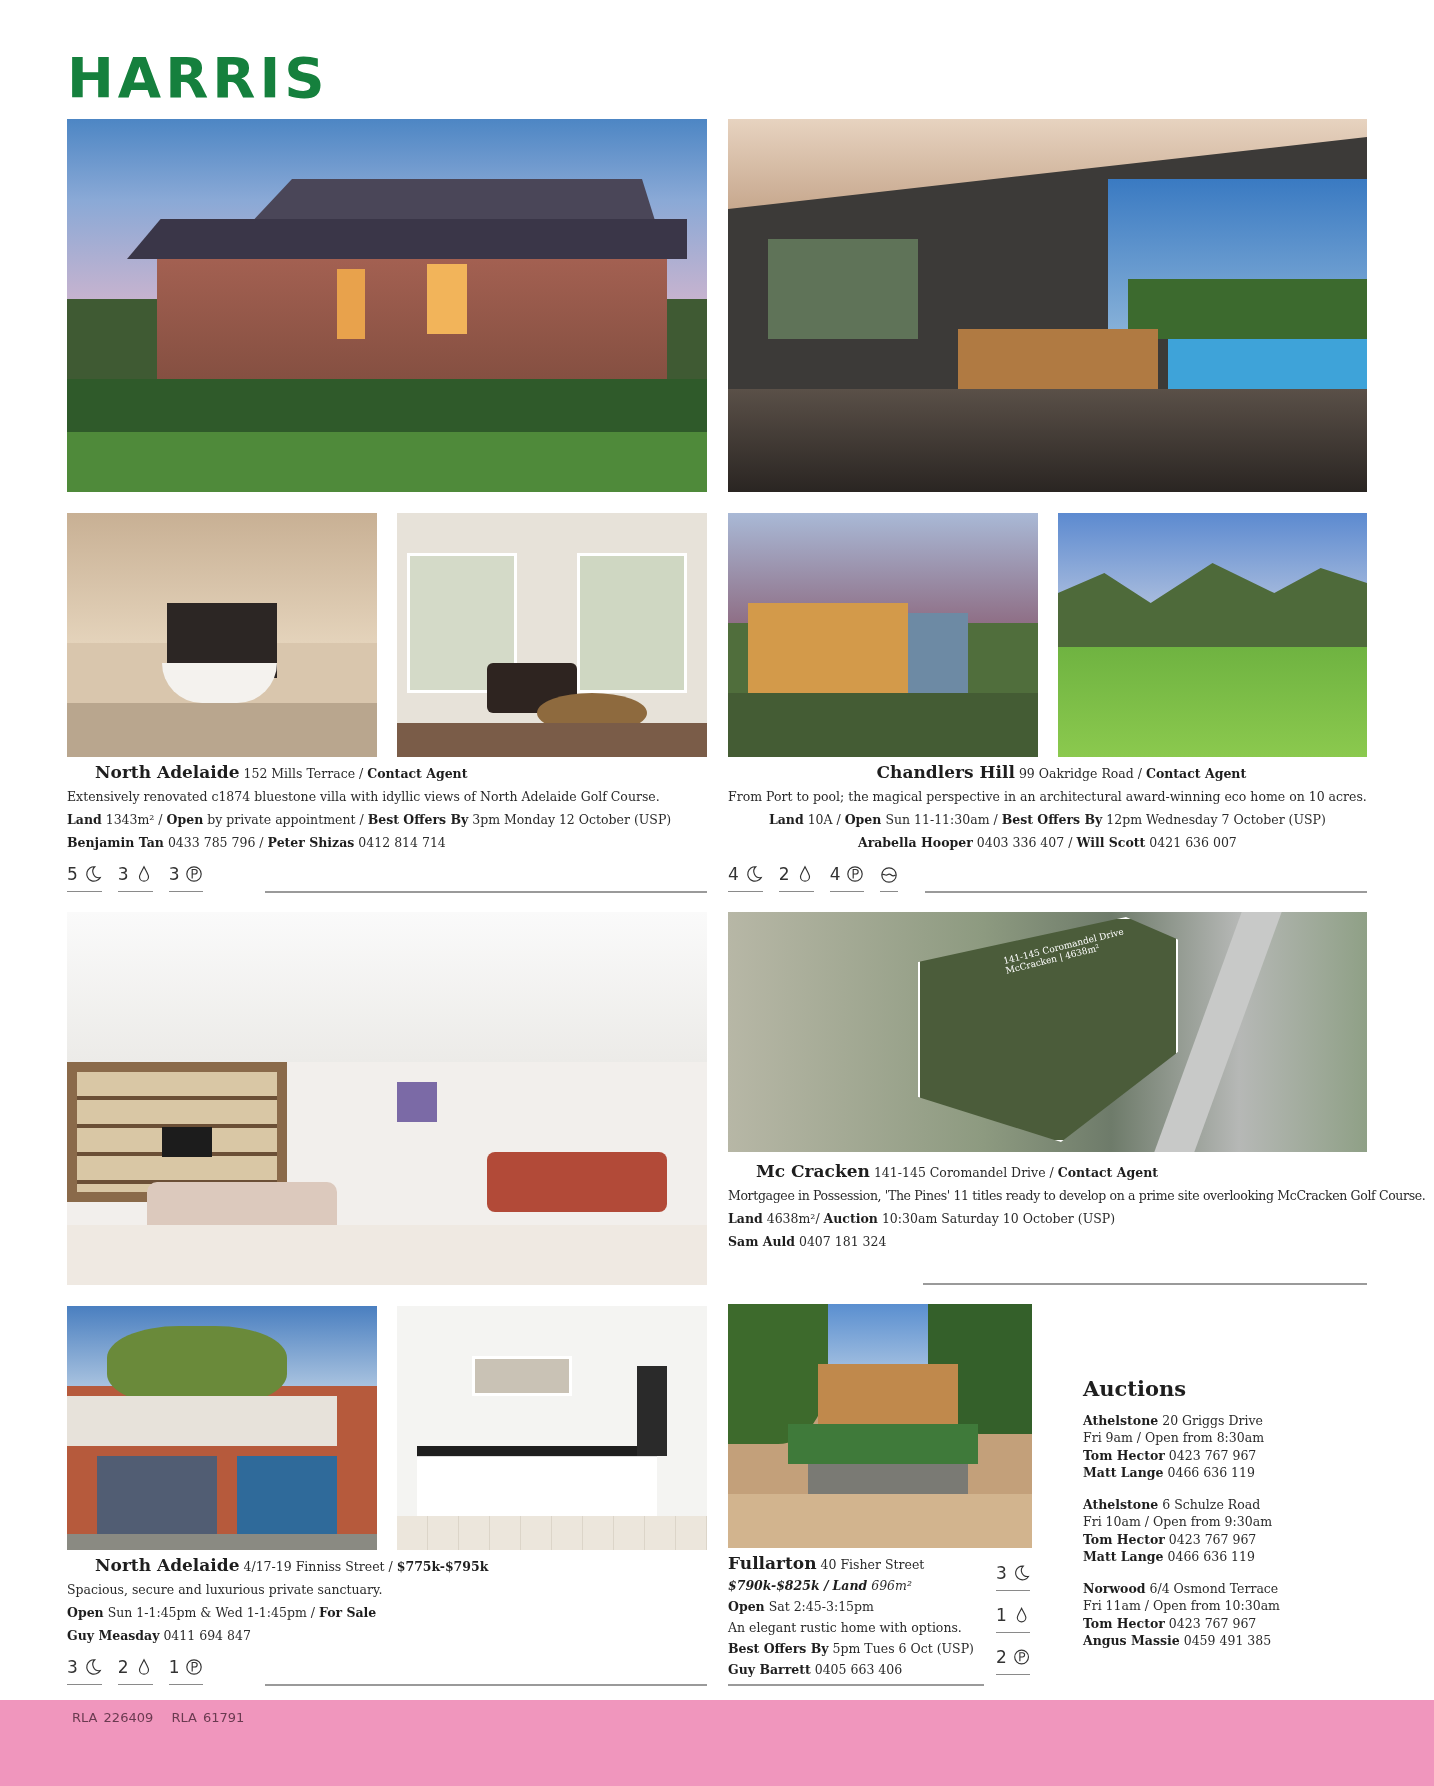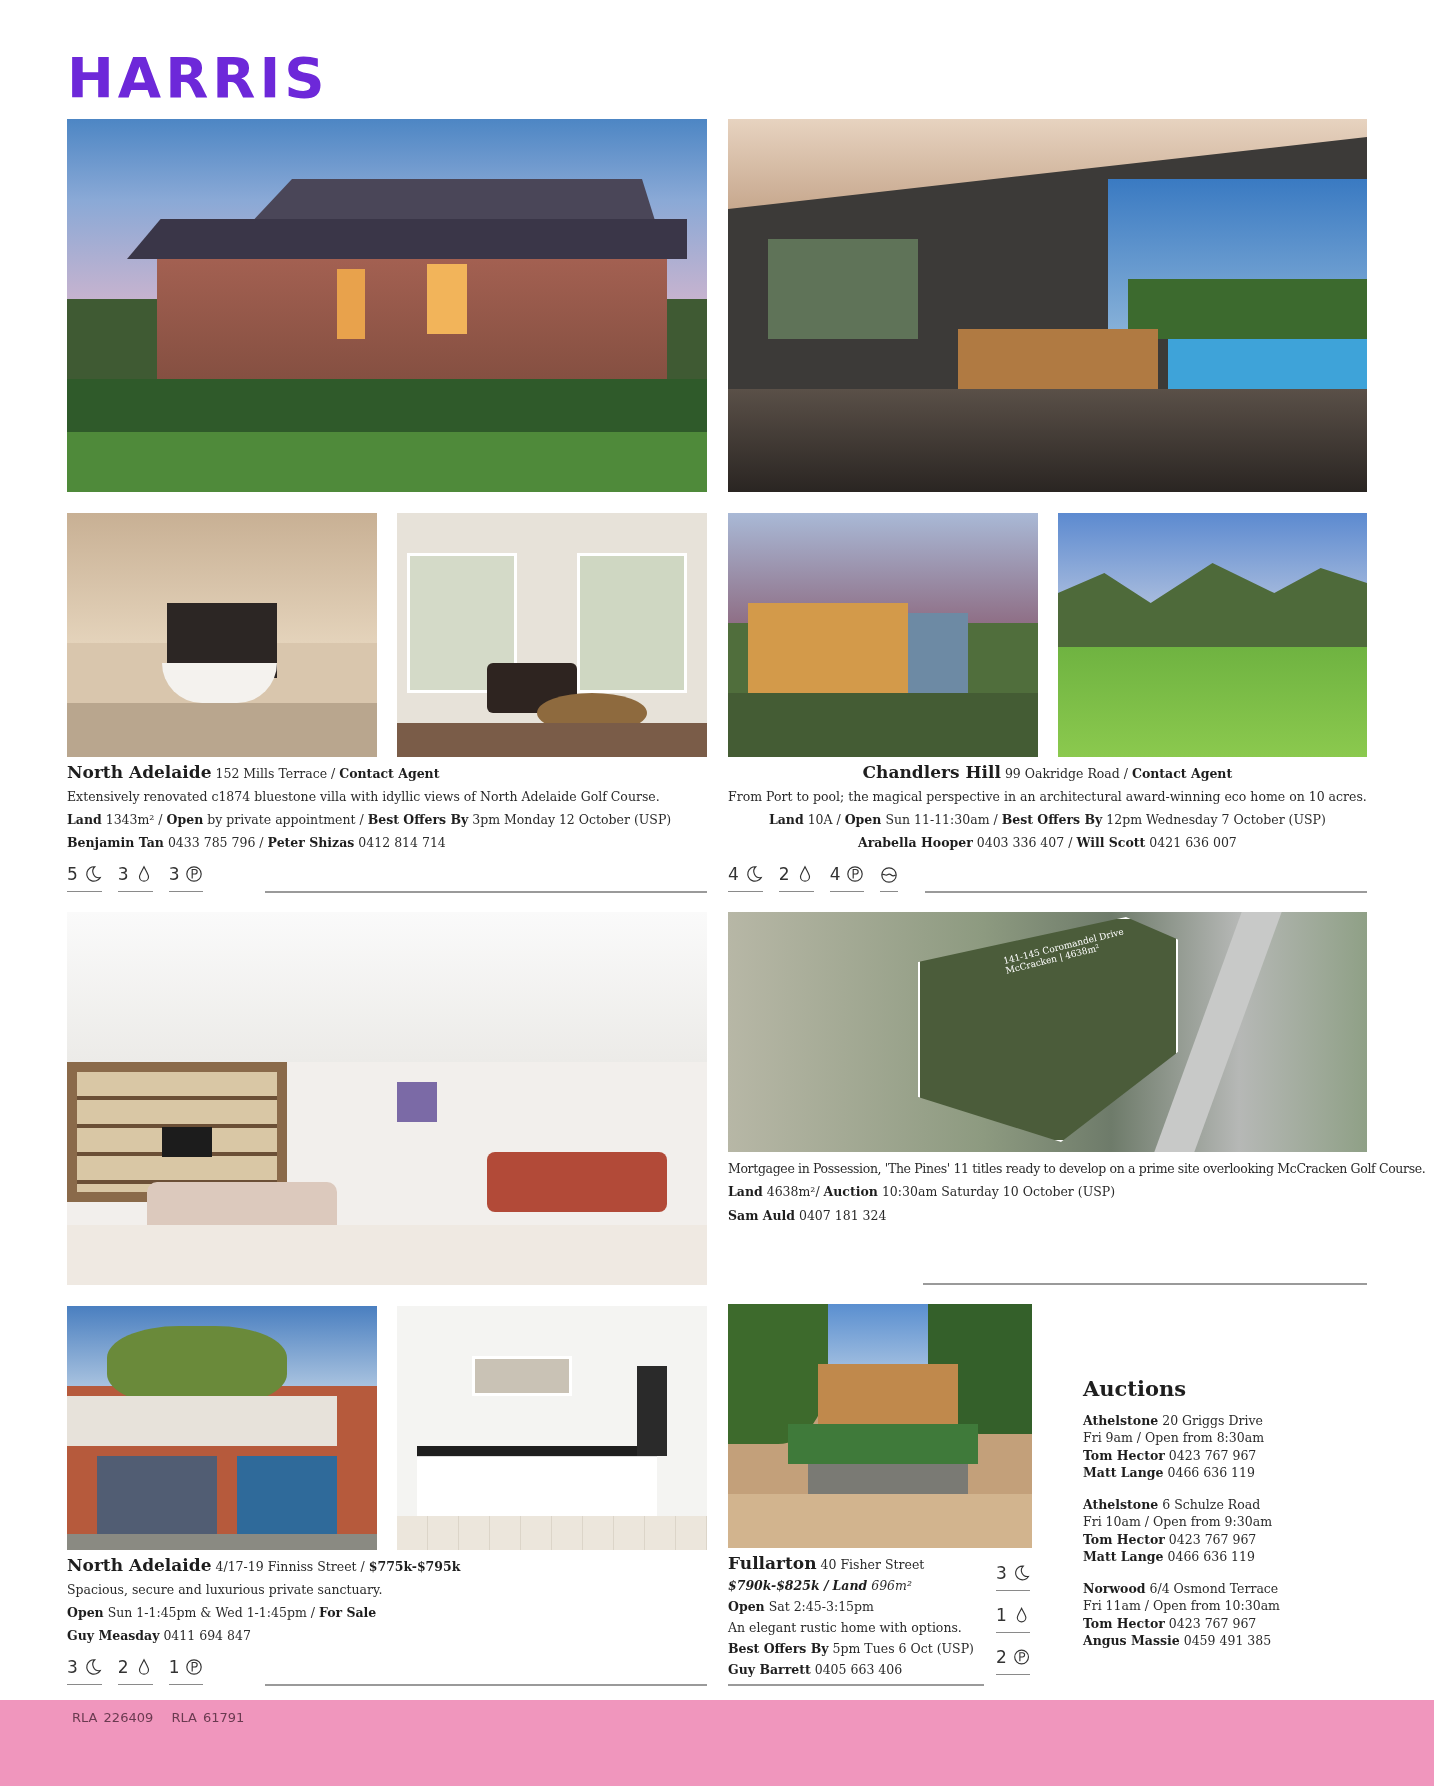--- a/index.html
+++ b/index.html
@@ -1,28 +1,28 @@
 <!DOCTYPE html>
 <html><head>
 <meta charset="utf-8">
 <style>
   * { box-sizing: border-box; margin: 0; padding: 0; }
   html, body { width: 1434px; height: 1786px; background: #ffffff; overflow: hidden; }
   body { position: relative; font-family: "DejaVu Serif", "Liberation Serif", serif; color: #2a2a2a; }
 
-  .logo { position: absolute; left: 67px; top: 50px; font-family: "DejaVu Sans", "Liberation Sans", sans-serif; font-weight: bold; font-size: 56px; letter-spacing: 4px; color: #6d28d9; line-height: 1; }
+  .logo { position: absolute; left: 67px; top: 50px; font-family: "DejaVu Sans", "Liberation Sans", sans-serif; font-weight: bold; font-size: 56px; letter-spacing: 4px; color: #15803d; line-height: 1; }
 
   .photo { position: absolute; overflow: hidden; }
   .photo .sky { position: absolute; left: 0; top: 0; right: 0; }
   .photo .ground { position: absolute; left: 0; right: 0; bottom: 0; }
 
   
   .listing { position: absolute; font-size: 12.5px; line-height: 1.15; }
   .listing .row { white-space: nowrap; margin-bottom: 9px; }
-  .listing .title-row { margin-bottom: 7px; }
+  .listing .title-row { margin-bottom: 7px; margin-left: 28px; }
   .suburb { font-weight: bold; font-size: 17px; color: #1e1e1e; }
   .addr { font-size: 12.5px; }
   .b { font-weight: bold; color: #1e1e1e; }
 
   .features { position: absolute; display: flex; align-items: flex-end; }
   .feat { display: flex; align-items: center; gap: 6px; padding-bottom: 7px; border-bottom: 1.5px solid #8a8a8a; margin-right: 16px; font-family: "DejaVu Sans", "Liberation Sans", sans-serif; font-size: 17px; color: #333; }
   .feat svg { width: 18px; height: 18px; }
   .rule { position: absolute; height: 1.5px; background: #9a9a9a; }
 
   .vfeat { position: absolute; display: flex; flex-direction: column; }
@@ -202,20 +202,25 @@
   <div style="position:absolute;left:0;top:0;width:639px;height:240px;background:linear-gradient(90deg,#b7b7a6 0%,#8d9a80 40%,#6e7b6a 60%,#b6b8b6 80%,#8fa086 100%);"></div>
   <div style="position:absolute;left:470px;top:0;width:40px;height:240px;background:#c8c9c8;transform:skewX(-20deg);"></div>
   <div style="position:absolute;left:190px;top:5px;width:260px;height:225px;border:2px solid #fff;background:#4b5c3a;clip-path:polygon(0 20%,80% 0,100% 10%,100% 60%,55% 100%,0 80%);"></div>
   <div style="position:absolute;left:275px;top:30px;font-size:9px;color:#fff;transform:rotate(-14deg);line-height:1.1;">
     <div>141-145 Coromandel Drive</div>
     <div>McCracken | 4638m²</div>
   </div>
 </div>
 
 <div class="listing" style="left:728px;top:1162px;">
+  <div class="row title-row">
+    <span class="suburb">Mc Cracken</span>
+    <span class="addr">141-145 Coromandel Drive /</span>
+    <span class="b">Contact Agent</span>
+  </div>
   <div class="row" style="letter-spacing:-0.35px;">Mortgagee in Possession, 'The Pines' 11 titles ready to develop on a prime site overlooking McCracken Golf Course.</div>
   <div class="row">
     <span class="b">Land</span>
     <span>4638m²/</span>
     <span class="b">Auction</span>
     <span>10:30am Saturday 10 October (USP)</span>
   </div>
   <div class="row">
     <span class="b">Sam Auld</span>
     <span>0407 181 324</span>

